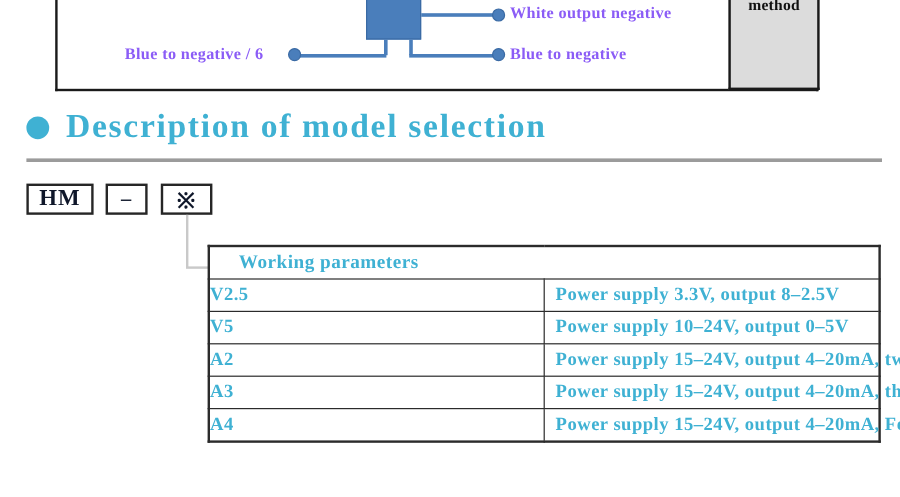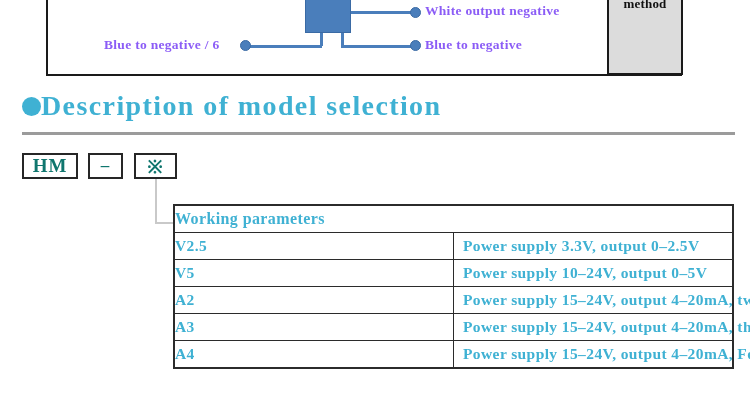--- a/index.html
+++ b/index.html
@@ -85,21 +85,21 @@
     letter-spacing: .3px;
   }
 
   
   #section-heading {
     position: absolute;
     left: 22px;
     top: 92px;
     display: flex;
     align-items: center;
-    gap: 0;
+    gap: 14px;
   }
   #section-heading .bullet {
     width: 19px;
     height: 19px;
     border-radius: 50%;
     background: #3fb1d3;
     flex: 0 0 auto;
   }
   #section-heading .heading-text {
     font-size: 28px;
@@ -119,21 +119,21 @@
 
   
   .code-box {
     position: absolute;
     border: 2px solid #262626;
     background: #ffffff;
     box-sizing: border-box;
     display: flex;
     align-items: center;
     justify-content: center;
-    color: #0f766e;
+    color: #0f172a;
     font-weight: bold;
     font-size: 19px;
     letter-spacing: 1px;
   }
   #code-hm   { left: 22px;  top: 153px; width: 56px; height: 26px; }
   #code-dash { left: 88px;  top: 153px; width: 35px; height: 26px; font-size: 17px; }
   #code-star { left: 134px; top: 153px; width: 43px; height: 26px; font-size: 18px; }
 
   
   #connector-v {
@@ -168,21 +168,21 @@
     padding: 0;
     height: 26px;
     color: #3fb1d3;
     font-weight: bold;
     font-size: 15.5px;
     letter-spacing: .4px;
     vertical-align: middle;
   }
   #param-table thead th {
     text-align: left;
-    padding-left: 0;
+    padding-left: 24px;
     font-size: 16px;
   }
   #param-table td.code-cell {
     width: 72px;
     text-align: left;
   }
   #param-table td.desc-cell {
     text-align: left;
     padding-left: 9px;
     white-space: nowrap;
@@ -228,21 +228,21 @@
 
 <table id="param-table">
   <thead>
     <tr>
       <th colspan="2">Working parameters</th>
     </tr>
   </thead>
   <tbody>
     <tr>
       <td class="code-cell">V2.5</td>
-      <td class="desc-cell">Power supply 3.3V,  output 0–2.5V</td>
+      <td class="desc-cell">Power supply 3.3V,  output 8–2.5V</td>
     </tr>
     <tr>
       <td class="code-cell">V5</td>
       <td class="desc-cell">Power supply 10–24V,  output 0–5V</td>
     </tr>
     <tr>
       <td class="code-cell">A2</td>
       <td class="desc-cell">Power supply 15–24V,  output 4–20mA, two line system</td>
     </tr>
     <tr>

